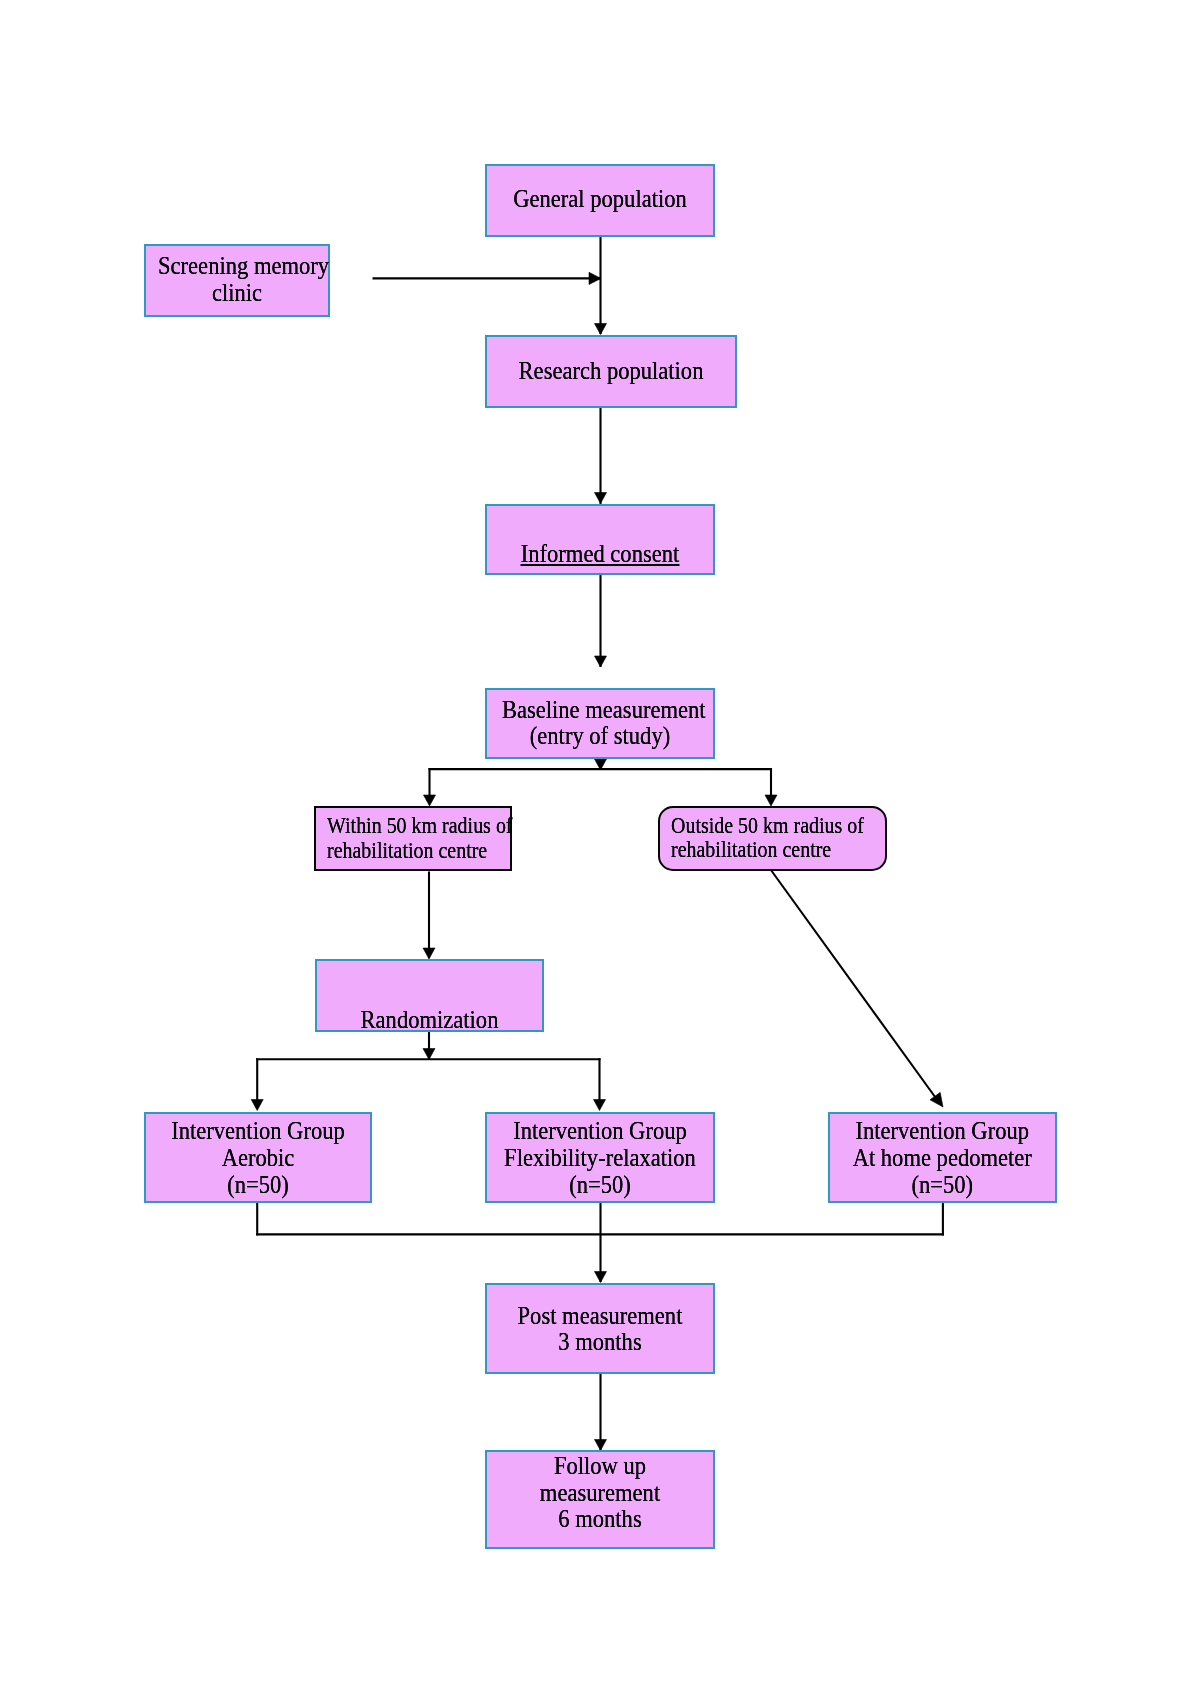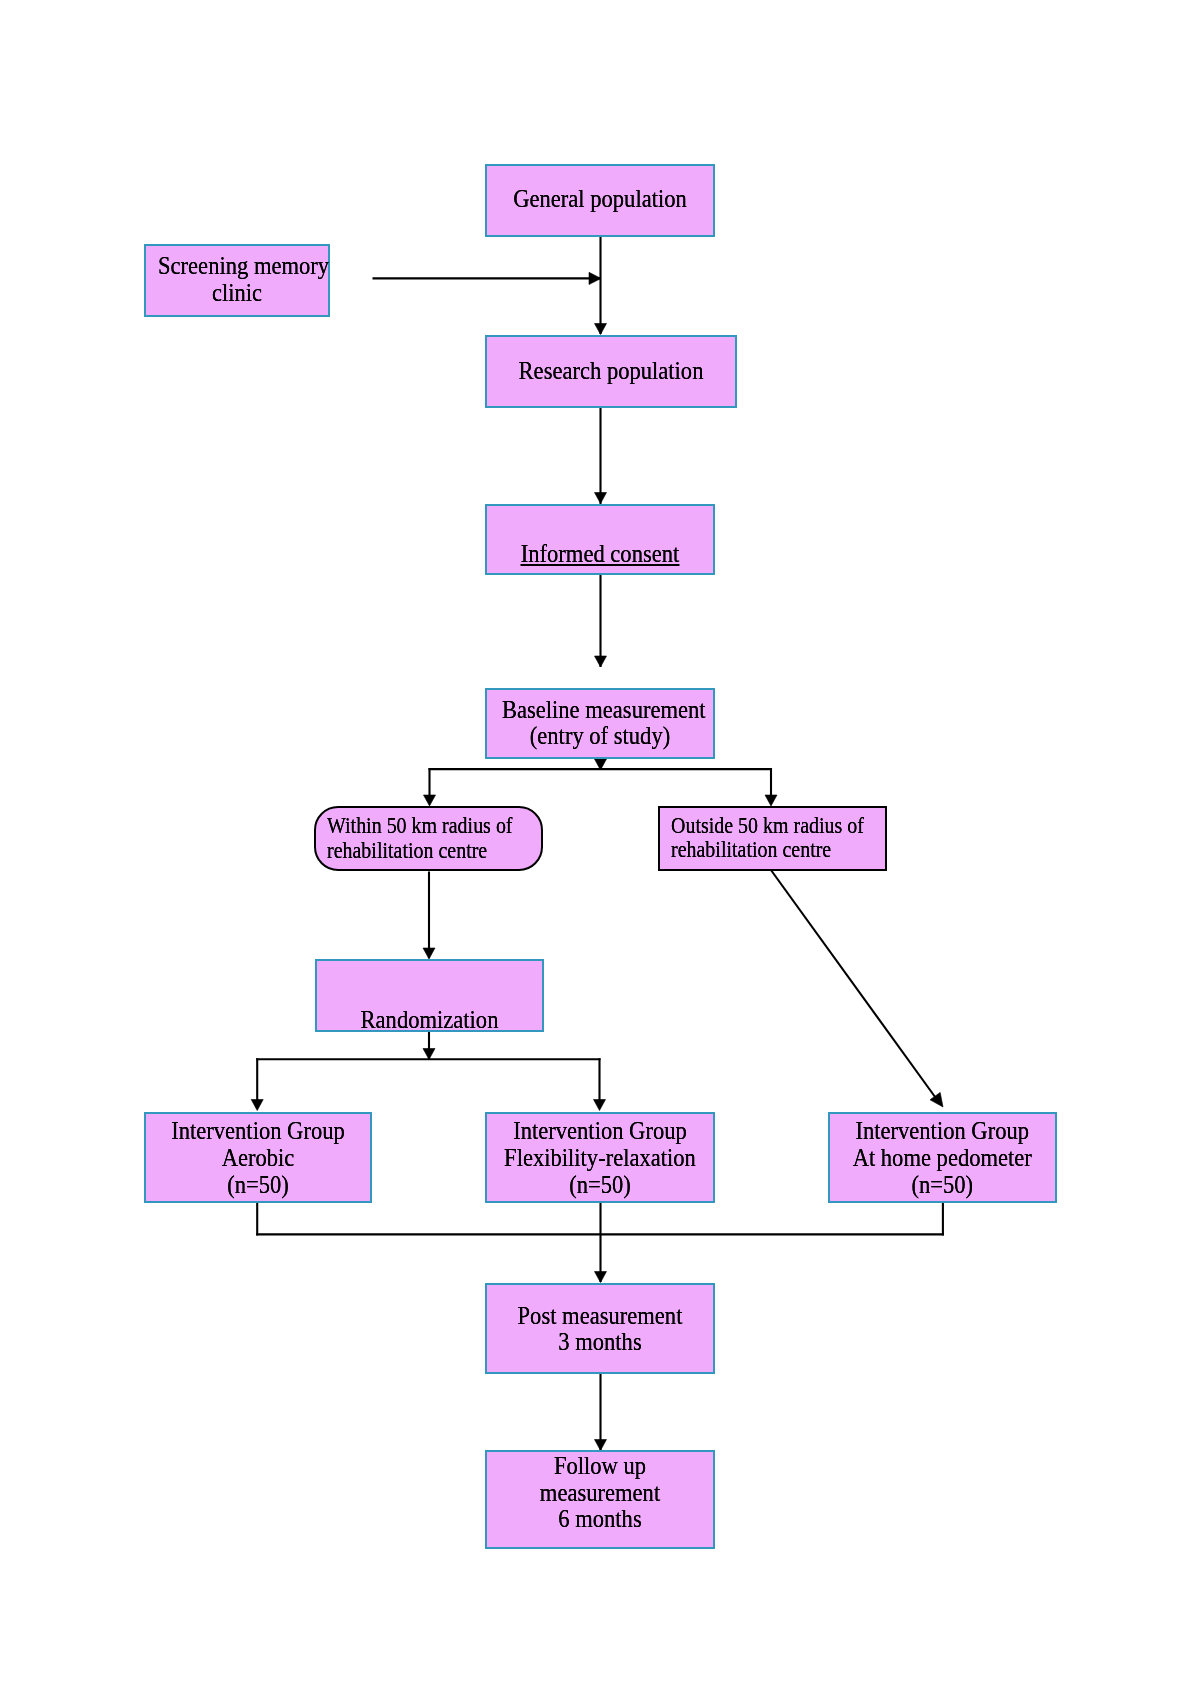--- a/index.html
+++ b/index.html
@@ -132,28 +132,28 @@
     </div>
   </div>
 
   <div class="node blue" style="left:485px;top:688px;width:230px;height:71px;">
     <div class="lines" style="top:6.6px;">
       <span class="ln">Baseline measurement</span>
       <span class="ln">(entry of study)</span>
     </div>
   </div>
 
-  <div class="node black small" style="left:314px;top:806px;width:229px;height:65px;border-radius:24px;">
+  <div class="node black small" style="left:314px;top:806px;width:198px;height:65px;">
     <div class="lines" style="top:6.4px;padding-left:11px;">
       <span class="ln">Within 50 km radius of</span>
       <span class="ln">rehabilitation centre</span>
     </div>
   </div>
 
-  <div class="node black small" style="left:657.5px;top:805.5px;width:229px;height:65px;">
+  <div class="node black small" style="left:657.5px;top:805.5px;width:229px;height:65px;border-radius:15px;">
     <div class="lines" style="top:6.4px;padding-left:11px;">
       <span class="ln">Outside 50 km radius of</span>
       <span class="ln">rehabilitation centre</span>
     </div>
   </div>
 
   <div class="node blue" style="left:314.5px;top:958.5px;width:229px;height:73px;">
     <div class="lines" style="top:22.8px;margin-top:24px;">
       <span class="ln">Randomization</span>
     </div>

